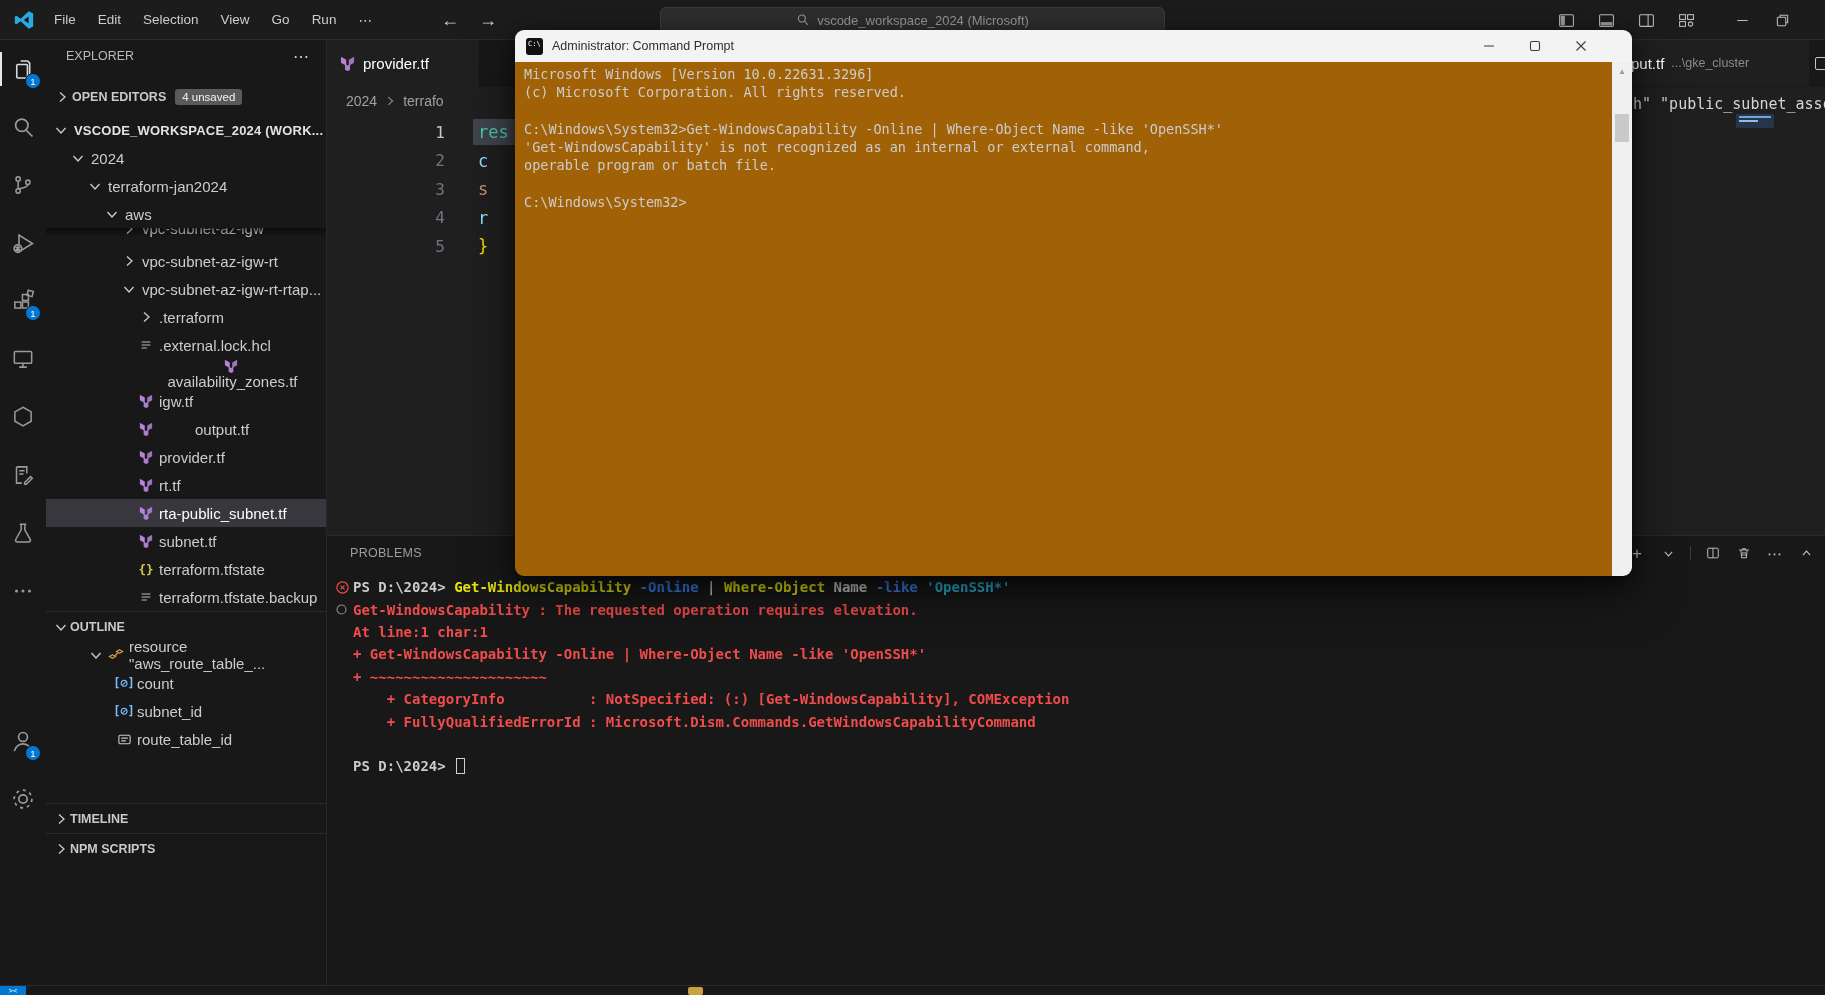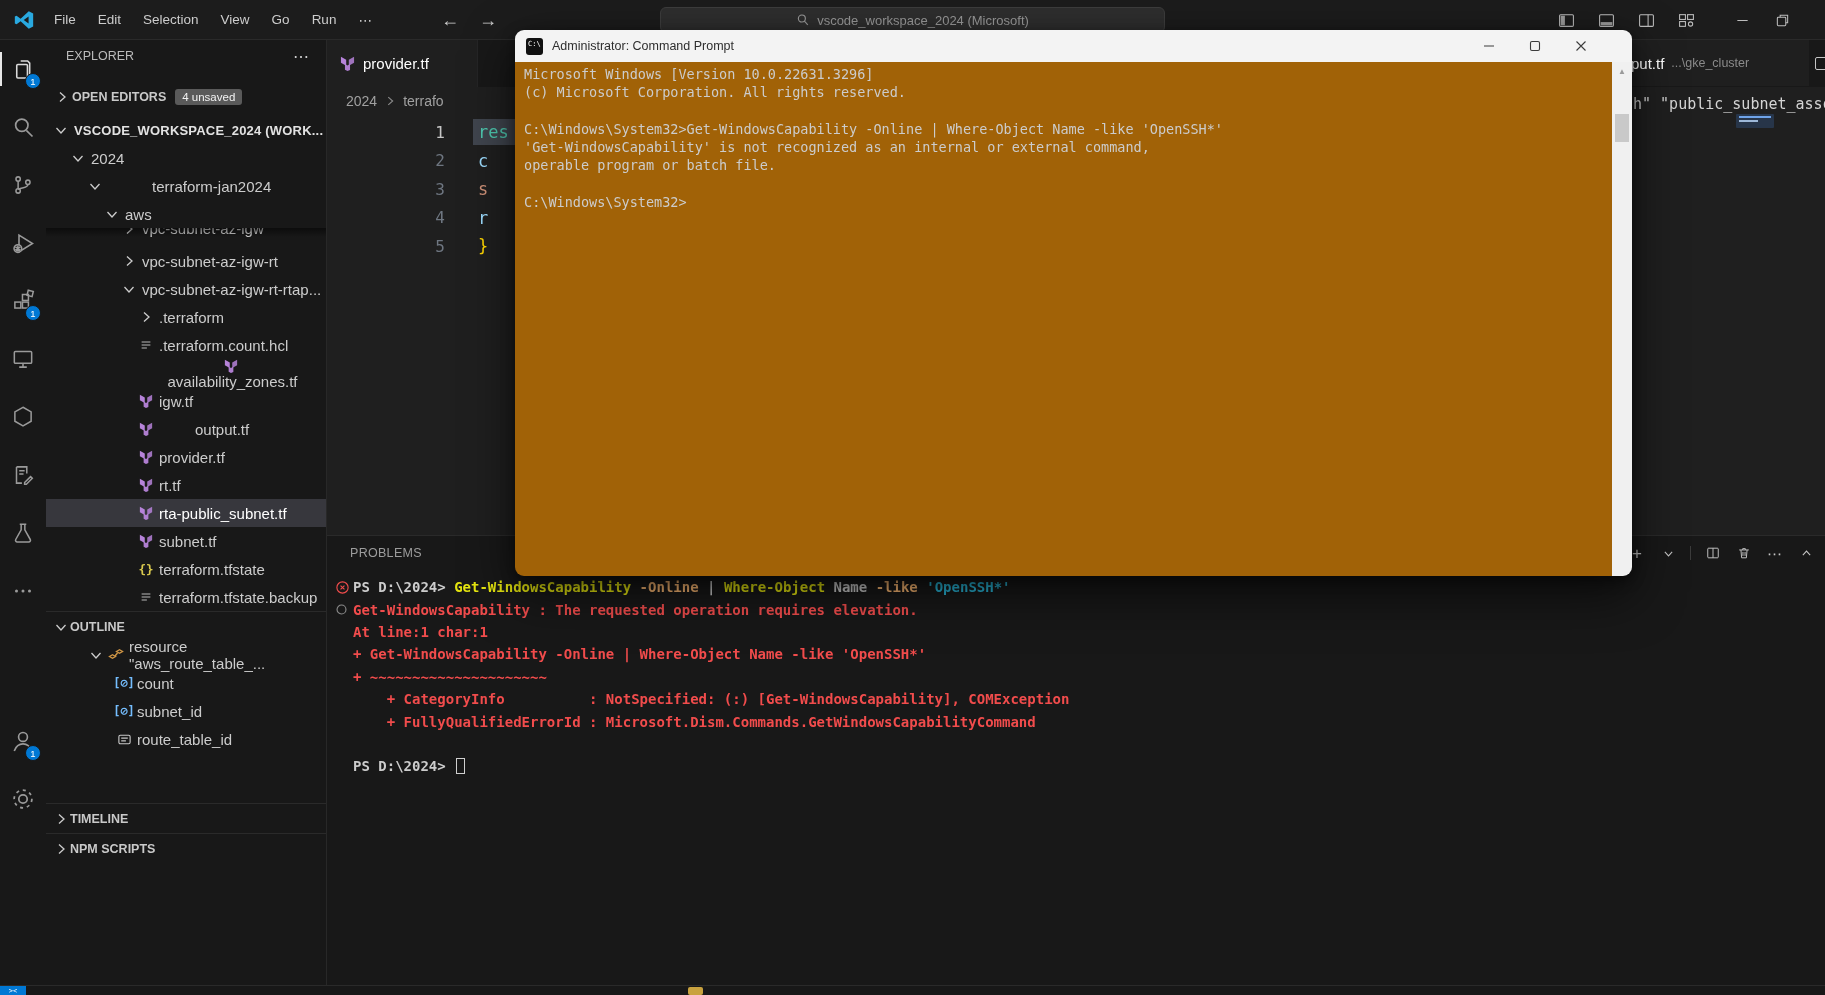--- a/index.html
+++ b/index.html
@@ -88,21 +88,21 @@
   .panel{position:absolute;left:327px;top:535px;right:0;bottom:10px;background:#181818;border-top:1px solid #2a2a2a;z-index:1;}
   .panel-tabs{height:34px;display:flex;align-items:center;padding-left:23px;}
   .panel-tab{font-size:12.5px;color:#9d9d9d;letter-spacing:.3px;cursor:pointer;}
   .panel-actions{position:absolute;right:10px;top:8px;display:flex;gap:13px;align-items:center;color:#c5c5c5;}
   .pa{display:flex;align-items:center;justify-content:center;width:18px;height:18px;cursor:pointer;font-size:15px;}
   .pa-sep{width:1px;height:14px;background:#3c3c3c;}
   #term-lines{margin-top:6px;}
   .term-line{display:flex;height:22.4px;align-items:center;}
   .tgut{width:18px;margin-left:8px;flex:none;display:flex;align-items:center;}
   .ttxt{white-space:pre;font-family:"DejaVu Sans Mono",monospace;font-size:14px;font-weight:600;}
-  .t-w{color:#cccccc}.t-y{color:#e5e510}.t-g{color:#fdba74}.t-c{color:#29b8db}.t-r{color:#f14c4c}
+  .t-w{color:#cccccc}.t-y{color:#e5e510}.t-g{color:#3b82f6}.t-c{color:#29b8db}.t-r{color:#f14c4c}
   .tcursor{display:inline-block;width:9px;height:16px;border:1px solid #cfcfcf;vertical-align:-3px;margin-left:2px;}
 
   
   .statusbar{position:absolute;left:0;right:0;bottom:0;height:10px;background:#181818;border-top:1px solid #2a2a2a;z-index:6;}
   .remote{position:absolute;left:0;top:0;bottom:0;width:26px;background:#0078d4;color:#fff;font-size:7px;display:flex;align-items:center;justify-content:center;font-family:"DejaVu Sans Mono",monospace;}
   .status-chip{position:absolute;left:688px;top:1px;width:15px;height:8px;background:#c9a23f;border-radius:2px;}
 </style>
 </head>
 <body>
 
@@ -285,21 +285,21 @@
         <span class="tlabel">VSCODE_WORKSPACE_2024 (WORK...</span>
       </div>
       <div class="trow" style="padding-left: 22px;">
         <span class="tslot">
           <svg width="16" height="16" viewBox="0 0 16 16">
             <path d="M3.5 6l4.5 5 4.5-5" fill="none" stroke="#cccccc" stroke-width="1.3"></path>
           </svg>
         </span>
         <span class="tlabel">2024</span>
       </div>
-      <div class="trow" style="padding-left: 39px; gap: 44px;">
+      <div class="trow" style="padding-left: 39px;">
         <span class="tslot">
           <svg width="16" height="16" viewBox="0 0 16 16">
             <path d="M3.5 6l4.5 5 4.5-5" fill="none" stroke="#cccccc" stroke-width="1.3"></path>
           </svg>
         </span>
         <span class="tlabel">terraform-jan2024</span>
       </div>
       <div class="trow" style="padding-left: 56px;">
         <span class="tslot">
           <svg width="16" height="16" viewBox="0 0 16 16">
@@ -339,21 +339,21 @@
           </svg>
         </span>
         <span class="tlabel">.terraform</span>
       </div>
       <div class="trow" style="padding-left: 90px;">
         <span class="tslot">
           <svg width="14" height="14" viewBox="0 0 16 16" fill="none" stroke="#b8b8b8" stroke-width="1.2">
             <path d="M3 4.5h10M3 8h10M3 11.5h6"></path>
           </svg>
         </span>
-        <span class="tlabel">.terraform.count.hcl</span>
+        <span class="tlabel">.external.lock.hcl</span>
       </div>
       <div class="trow" style="padding-left: 90px; flex-direction: column;">
         <span class="tslot">
           <svg width="14" height="14" viewBox="0 0 16 16">
             <g fill="#b683d9">
               <path d="M1 .8l5.6 3.2v6.4L1 7.2z"></path>
               <path d="M15 .8L9.4 4v6.4L15 7.2z" opacity=".85"></path>
               <path d="M5.3 8.6L8 10.2l2.7-1.6v6.2L8 16l-2.7-1.4z" opacity=".95"></path>
             </g>
           </svg>

